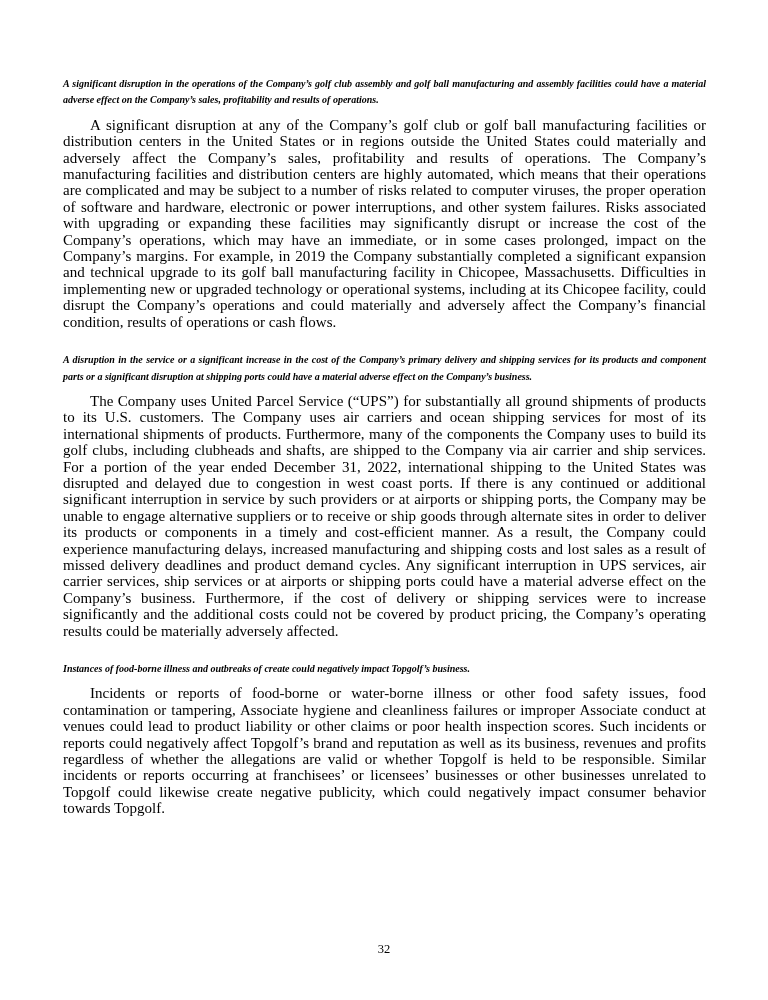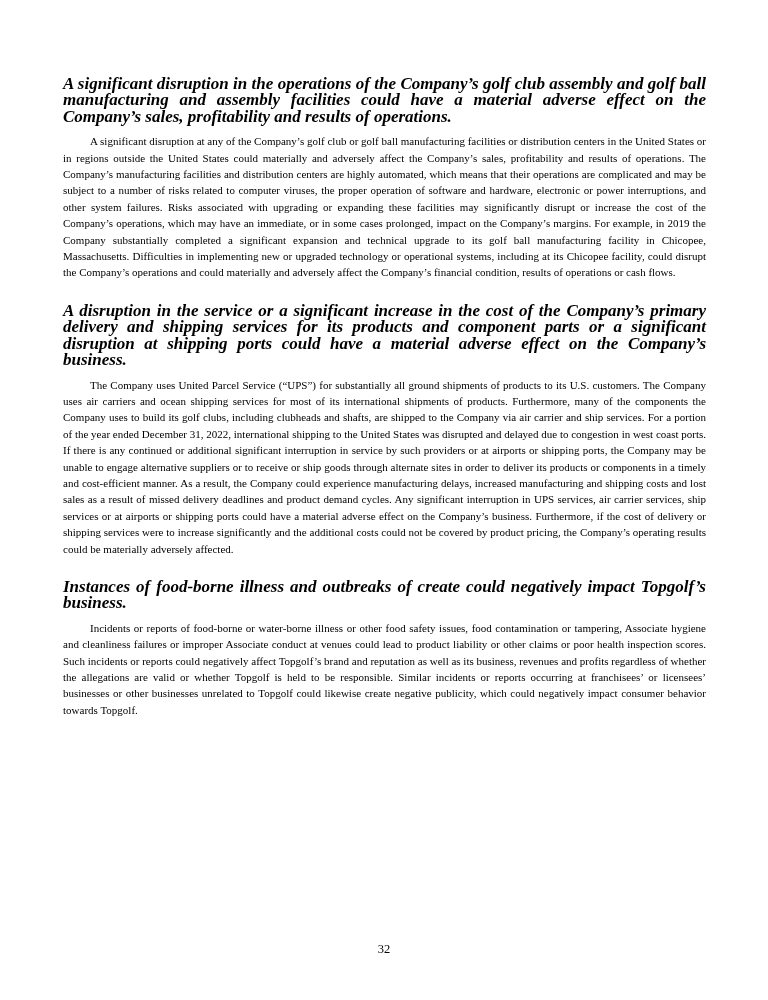--- a/index.html
+++ b/index.html
@@ -16,28 +16,28 @@
     position: absolute;
     top: 0; left: 0;
     width: 768px;
     height: 1000px;
     padding: 76px 62px 0 63px;
     background: #ffffff;
   }
   .risk-section { margin-top: 22px; }
   .risk-section:first-child { margin-top: 0; }
   .risk-heading {
-    font-size: 17px;
+    font-size: 10px;
     line-height: 16.4px;
     font-weight: bold;
     font-style: italic;
     text-align: justify;
   }
   .body-para {
-    font-size: 11px;
+    font-size: 15px;
     line-height: 16.4px;
     text-align: justify;
     text-indent: 27px;
     margin-top: 8px;
   }
   .page-footer {
     position: absolute;
     top: 939px;
     left: 0;
     width: 768px;

